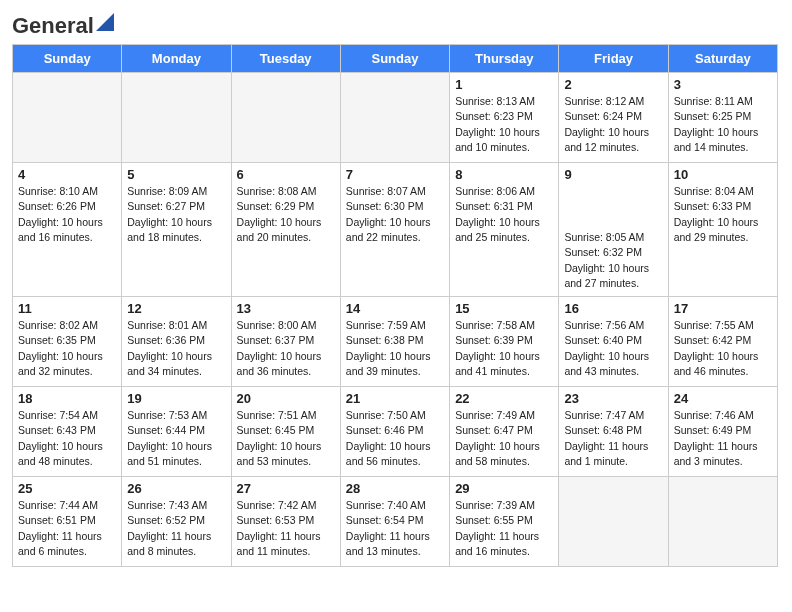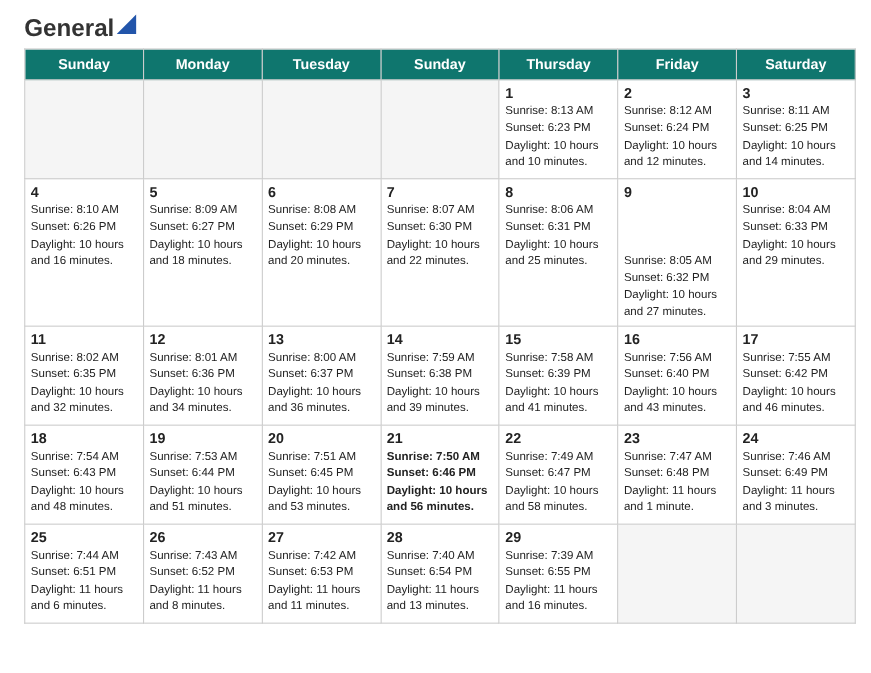--- a/index.html
+++ b/index.html
@@ -4,21 +4,21 @@
   <style>
     * { box-sizing: border-box; margin: 0; padding: 0; }
     body {
       font-family: Arial, sans-serif;
       background: #fff;
       width: 792px;
       min-height: 612px;
     }
     .page {
       width: 792px;
-      padding: 10px 14px 14px 22px;
+      padding: 10px 14px 14px 12px;
     }
     .header-row {
       display: flex;
       align-items: flex-start;
       justify-content: space-between;
       margin-bottom: 6px;
     }
     .logo {
       display: flex;
       align-items: center;
@@ -50,21 +50,21 @@
       font-size: 15px;
       color: #444;
       margin-top: 2px;
     }
     table {
       width: 100%;
       border-collapse: collapse;
       table-layout: fixed;
     }
     thead tr th {
-      background: #0f766e;
+      background: #3b82f6;
       color: #fff;
       font-size: 13px;
       font-weight: bold;
       padding: 6px 4px;
       text-align: center;
       border: 1px solid #ccc;
     }
     tbody tr td {
       border: 1px solid #ccc;
       vertical-align: top;
@@ -247,21 +247,21 @@
 Daylight: 10 hours and 51 minutes.</div>
           </td>
           <td>
             <span class="day-num">20</span>
             <div class="day-info" style="white-space: pre-line;">Sunrise: 7:51 AM
 Sunset: 6:45 PM
 Daylight: 10 hours and 53 minutes.</div>
           </td>
           <td>
             <span class="day-num">21</span>
-            <div class="day-info" style="white-space: pre-line; font-weight: bold;">Sunrise: 7:50 AM
+            <div class="day-info" style="white-space: pre-line;">Sunrise: 7:50 AM
 Sunset: 6:46 PM
 Daylight: 10 hours and 56 minutes.</div>
           </td>
           <td>
             <span class="day-num">22</span>
             <div class="day-info" style="white-space: pre-line;">Sunrise: 7:49 AM
 Sunset: 6:47 PM
 Daylight: 10 hours and 58 minutes.</div>
           </td>
           <td>

